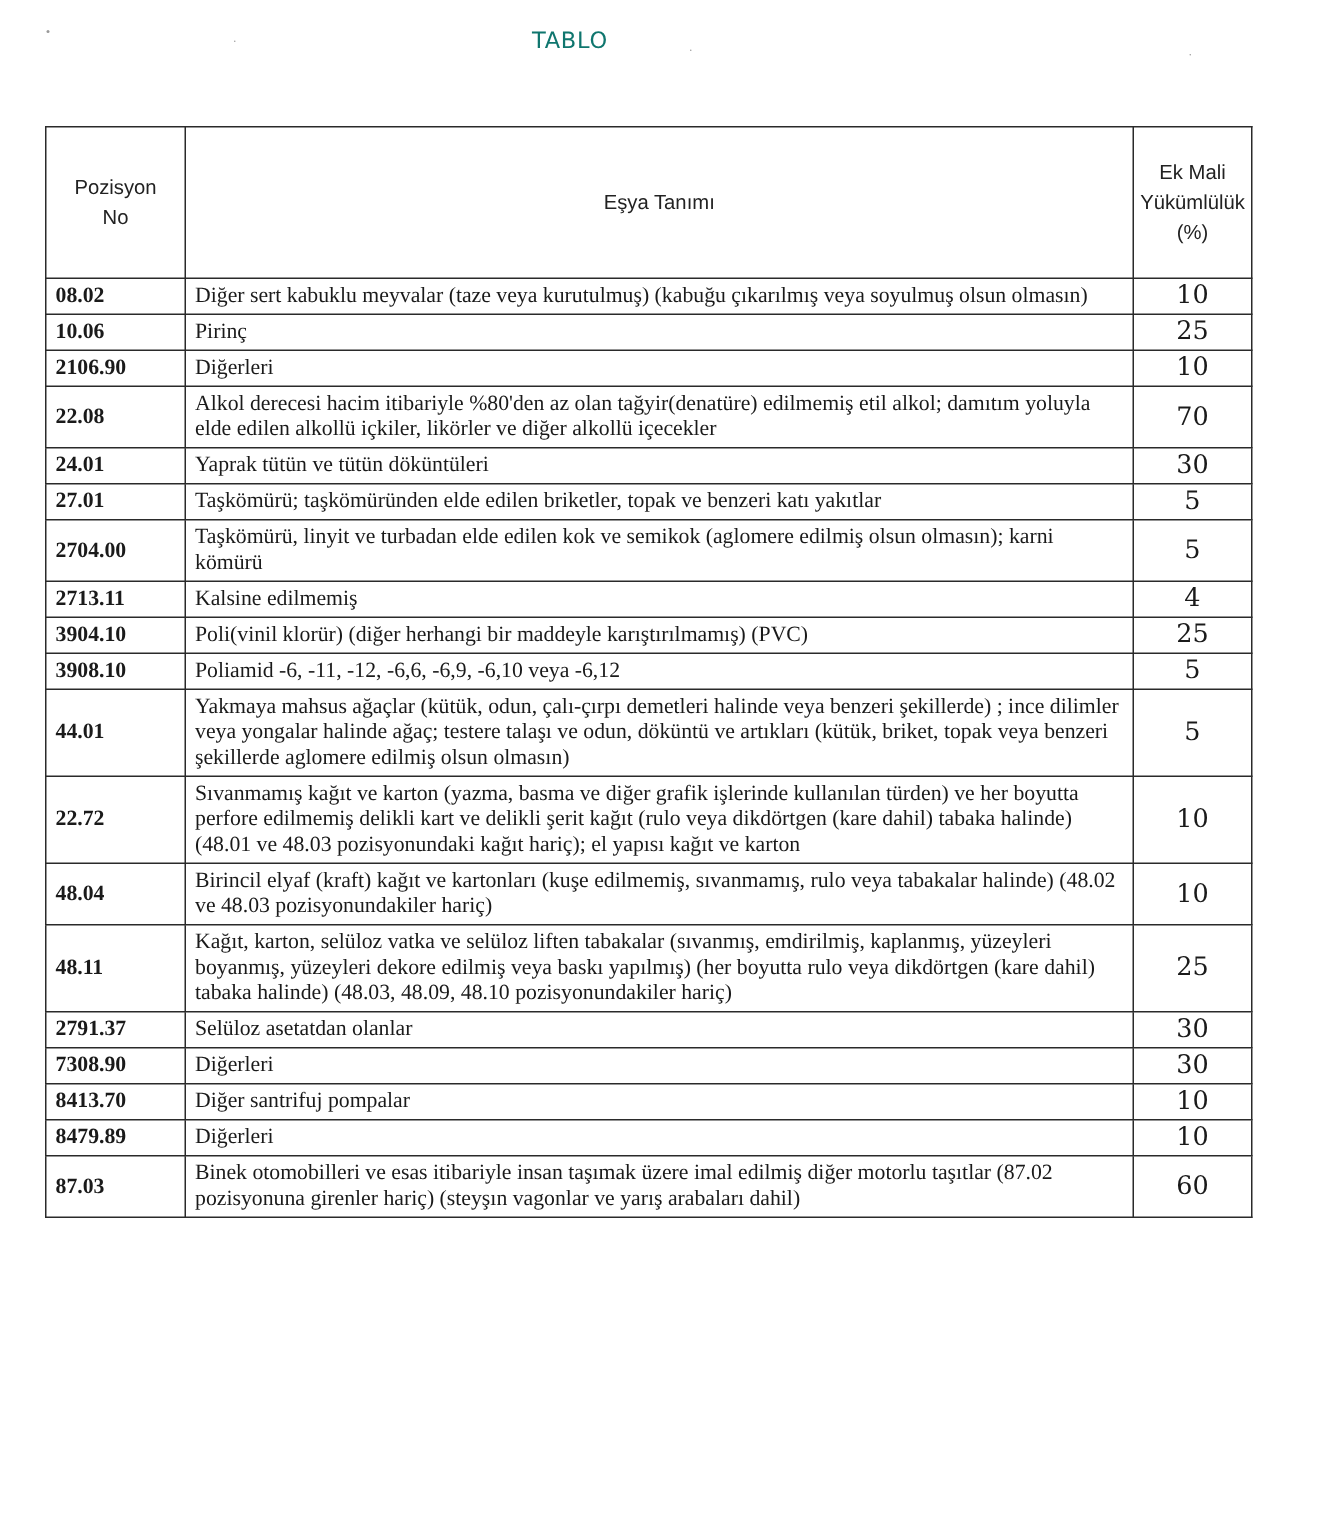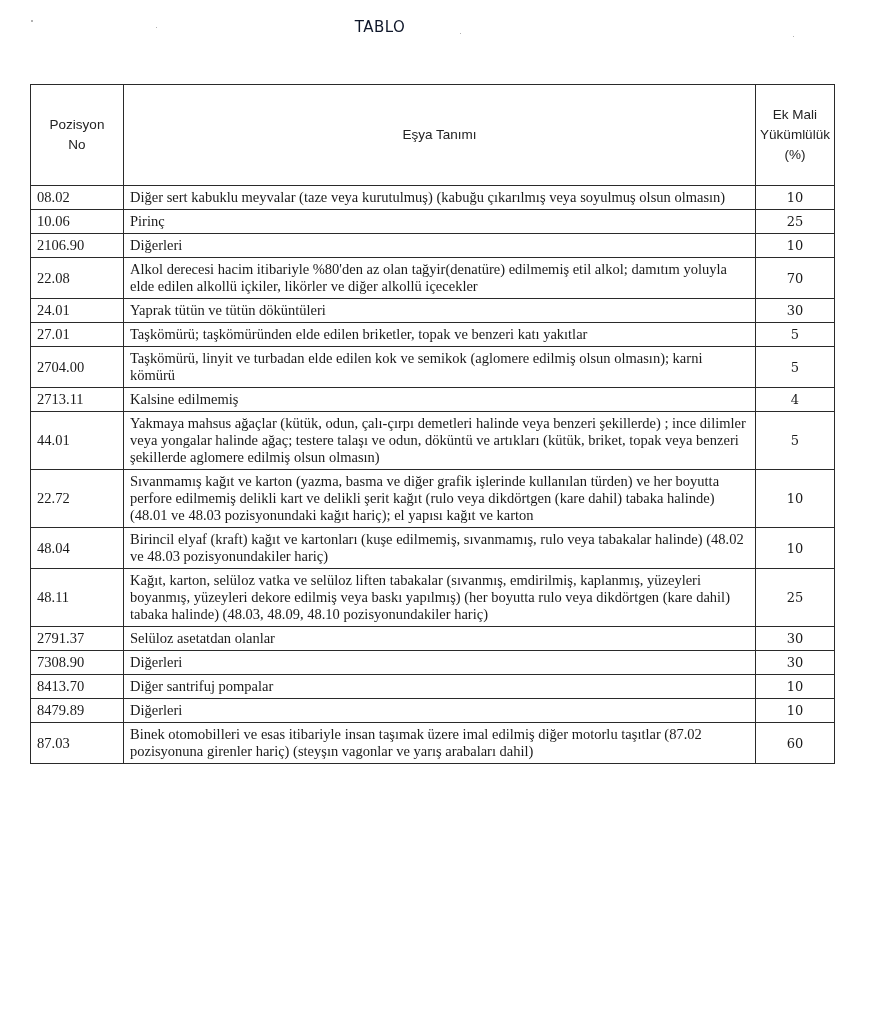--- a/index.html
+++ b/index.html
@@ -16,21 +16,21 @@
     }
     .title {
       position: absolute;
       left: 0;
       width: 760px;
       top: 18px;
       text-align: center;
       font-family: "DejaVu Sans", sans-serif;
       font-size: 15px;
       letter-spacing: 0.5px;
-      color: #0f172a;
+      color: #0f766e;
     }
     .speck { position: absolute; width: 2px; height: 2px; background: #999; border-radius: 1px; }
     table.main {
       position: absolute;
       left: 30px;
       top: 84px;
       width: 805px;
       border-collapse: collapse;
       font-family: "Liberation Serif", serif;
       font-size: 14.5px;
@@ -46,31 +46,31 @@
       font-size: 13.5px;
       line-height: 20px;
       color: #222;
       height: 100px;
       text-align: center;
       padding: 0 2px;
     }
     th.col-no { width: 88px; }
     th.col-rate { width: 74px; }
     td.code {
-      font-weight: normal;
+      font-weight: bold;
       padding: 2px 4px 2px 6px;
       white-space: nowrap;
     }
     td.desc {
       padding: 3px 6px 3px 6px;
     }
     td.rate {
       text-align: center;
       font-family: "DejaVu Serif", serif;
-      font-size: 13px;
+      font-size: 17px;
       padding: 2px;
     }
   </style>
 </head>
 <body>
 
 <div class="speck" style="left:31px;top:20px;"></div>
 <div class="speck" style="left:156px;top:27px;width:1px;height:1px;"></div>
 <div class="speck" style="left:460px;top:33px;width:1px;height:1px;"></div>
 <div class="speck" style="left:793px;top:36px;width:1px;height:1px;"></div>
@@ -127,20 +127,30 @@
         <td class="code">2704.00</td>
         <td class="desc">Taşkömürü, linyit ve turbadan elde edilen kok ve semikok (aglomere edilmiş olsun olmasın); karni kömürü</td>
         <td class="rate">5</td>
       </tr>
       <tr>
         <td class="code">2713.11</td>
         <td class="desc">Kalsine edilmemiş</td>
         <td class="rate">4</td>
       </tr>
       <tr>
+        <td class="code">3904.10</td>
+        <td class="desc">Poli(vinil klorür) (diğer herhangi bir maddeyle karıştırılmamış) (PVC)</td>
+        <td class="rate">25</td>
+      </tr>
+      <tr>
+        <td class="code">3908.10</td>
+        <td class="desc">Poliamid -6, -11, -12, -6,6, -6,9, -6,10 veya -6,12</td>
+        <td class="rate">5</td>
+      </tr>
+      <tr>
         <td class="code">44.01</td>
         <td class="desc">Yakmaya mahsus ağaçlar (kütük, odun, çalı-çırpı demetleri halinde veya benzeri şekillerde) ; ince dilimler veya yongalar halinde ağaç; testere talaşı ve odun, döküntü ve artıkları (kütük, briket, topak veya benzeri şekillerde aglomere edilmiş olsun olmasın)</td>
         <td class="rate">5</td>
       </tr>
       <tr>
         <td class="code">22.72</td>
         <td class="desc">Sıvanmamış kağıt ve karton (yazma, basma ve diğer grafik işlerinde kullanılan türden) ve her boyutta perfore edilmemiş delikli kart ve delikli şerit kağıt (rulo veya dikdörtgen (kare dahil) tabaka halinde) (48.01 ve 48.03 pozisyonundaki kağıt hariç); el yapısı kağıt ve karton</td>
         <td class="rate">10</td>
       </tr>
       <tr>

